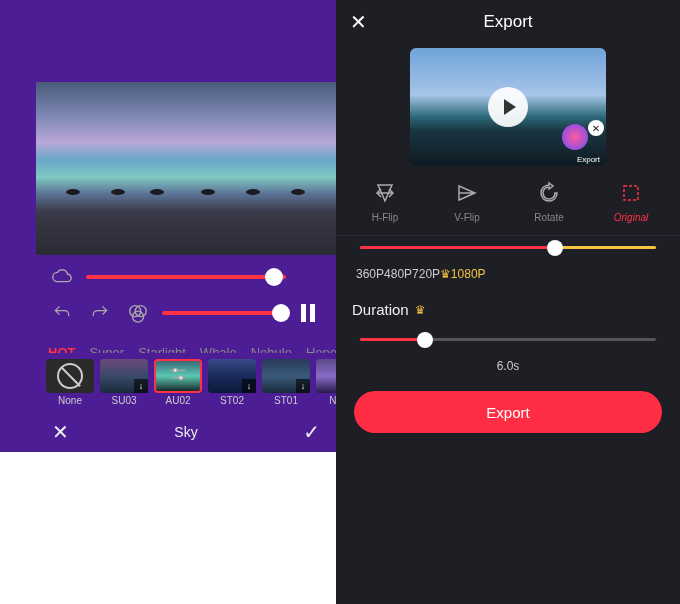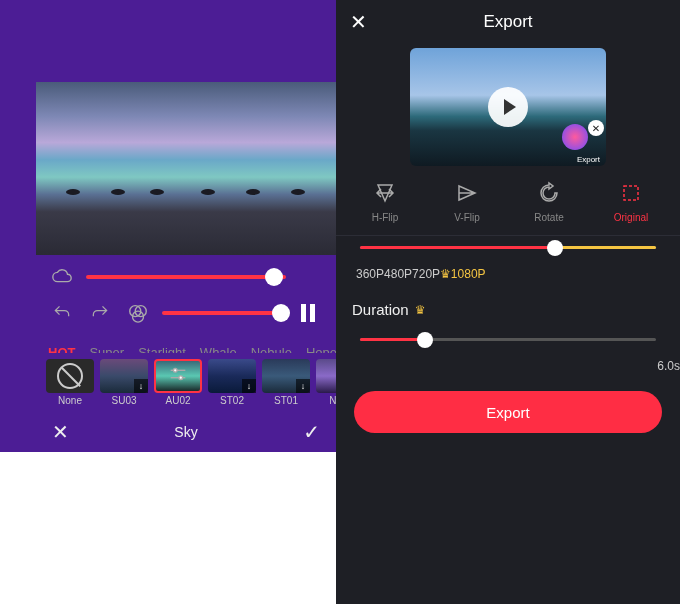--- a/index.html
+++ b/index.html
@@ -52,36 +52,36 @@
 .wm-close { position: absolute; top: -4px; right: -4px; width: 16px; height: 16px; background: #fff; border-radius: 50%; color: #222; font-size: 10px; display: flex; align-items: center; justify-content: center; }
 .wm-label { position: absolute; bottom: -2px; right: 0; color: #fff; font-size: 8px; }
 
 .section-label { padding: 14px 16px 10px; font-size: 15px; color: #eee; display: flex; align-items: center; gap: 6px; }
 .crown { color: #f5c542; font-size: 12px; }
 
 .crop-row { display: flex; justify-content: space-around; padding: 4px 8px 12px; border-bottom: 1px solid #2c2d36; }
 .crop-item { display: flex; flex-direction: column; align-items: center; gap: 6px; width: 50px; }
 .crop-icon { width: 26px; height: 26px; display: flex; align-items: center; justify-content: center; }
 .crop-label { font-size: 10px; color: #888; }
-.crop-item.active .crop-label { color: #ff3344; }
+.crop-item.active .crop-label { color: #ff3344; font-style: italic; }
 .crop-item.active .crop-icon svg * { stroke: #ff3344; }
 
 .quality-slider { padding: 10px 24px 6px; }
 .q-track { height: 3px; position: relative; border-radius: 2px; background: #555; }
 .q-fill-left { position: absolute; height: 3px; left: 0; background: #ff3344; border-radius: 2px; }
 .q-fill-right { position: absolute; height: 3px; right: 0; background: #f5c542; border-radius: 2px; }
 .q-thumb { position: absolute; width: 16px; height: 16px; background: #fff; border-radius: 50%; top: -6.5px; }
 .q-labels { display: flex; padding: 12px 20px 6px; font-size: 12px; color: #ccc; }
 .q-labels .premium { color: #f5c542; }
 
 .duration-slider { padding: 10px 24px 6px; }
 .d-track { height: 3px; background: #555; position: relative; border-radius: 2px; }
 .d-fill { position: absolute; height: 3px; left: 0; background: #ff3344; border-radius: 2px; }
 .d-thumb { position: absolute; width: 16px; height: 16px; background: #fff; border-radius: 50%; top: -6.5px; }
-.d-value { text-align: right; padding: 12px 0 8px; font-size: 12px; color: #ccc; }
+.d-value { text-align: center; padding: 12px 0 8px; font-size: 12px; color: #ccc; }
 
 .export-btn { margin: 10px 18px; height: 42px; background: #ff2d44; border-radius: 22px; display: flex; align-items: center; justify-content: center; color: #fff; font-size: 15px; font-weight: 500; }
 
 svg { stroke: #aaa; fill: none; stroke-width: 1.5; }
 </style>
 </head>
 <body>
 
 <div class="container">
 

